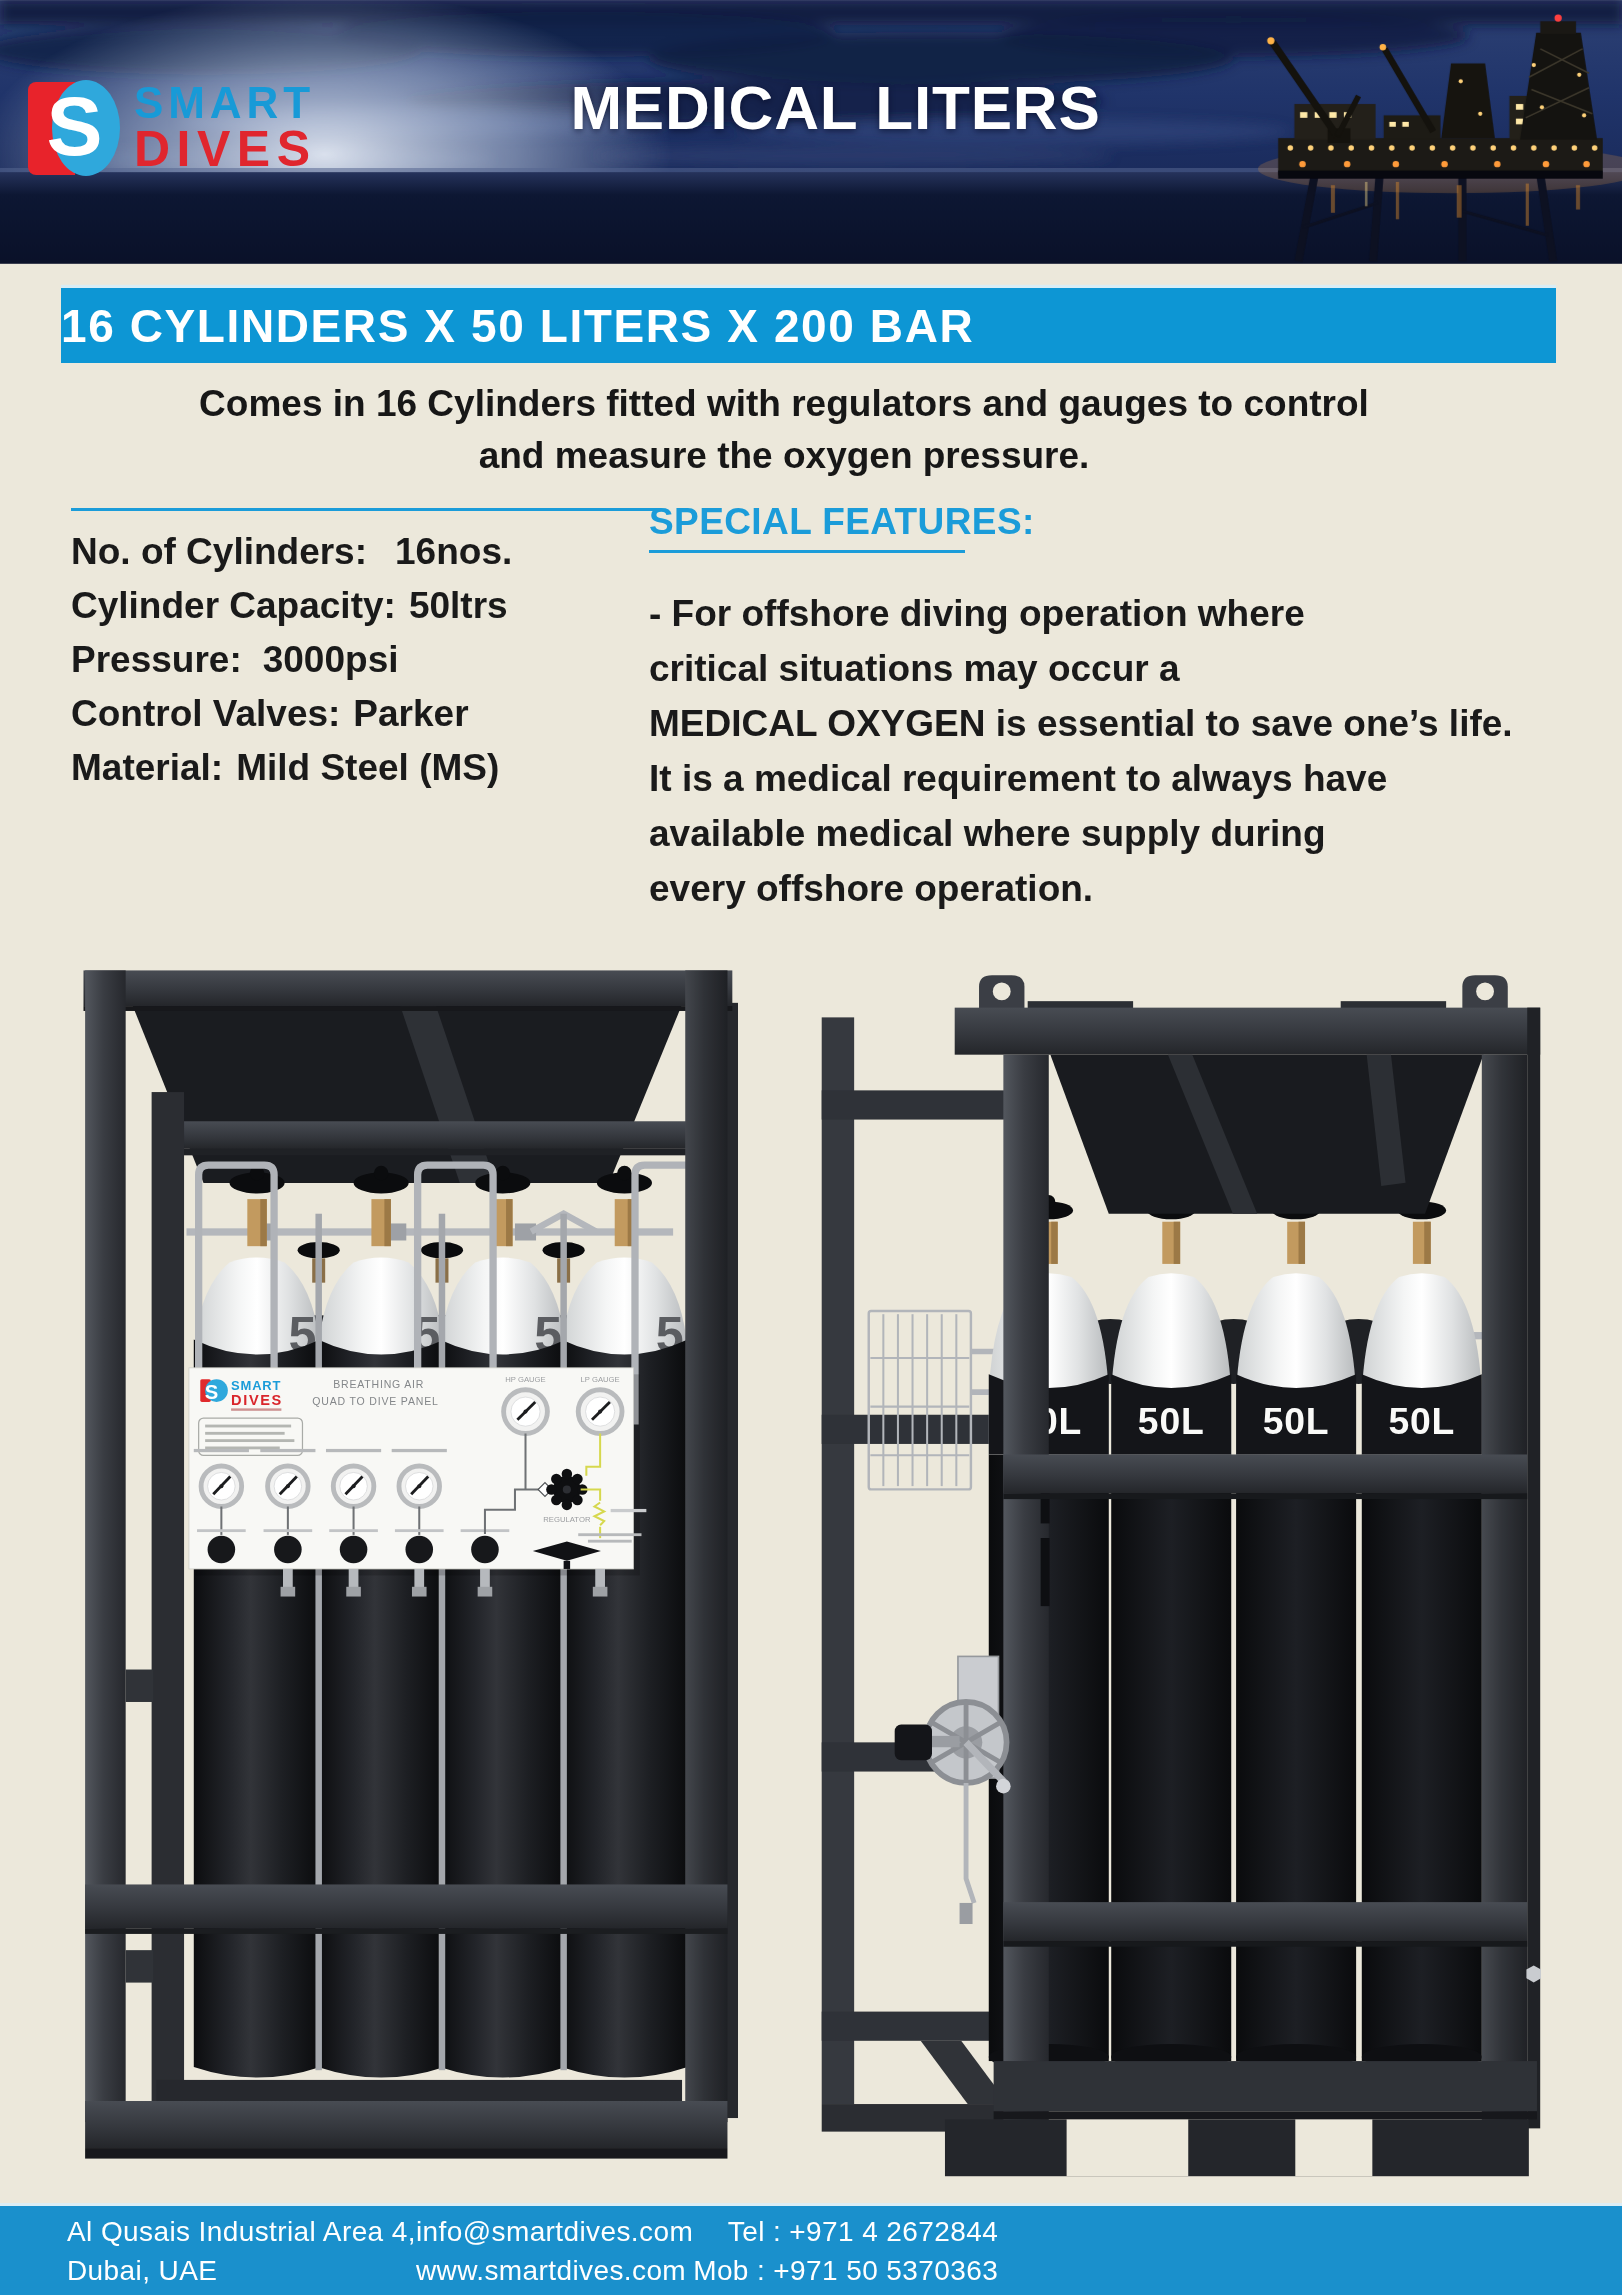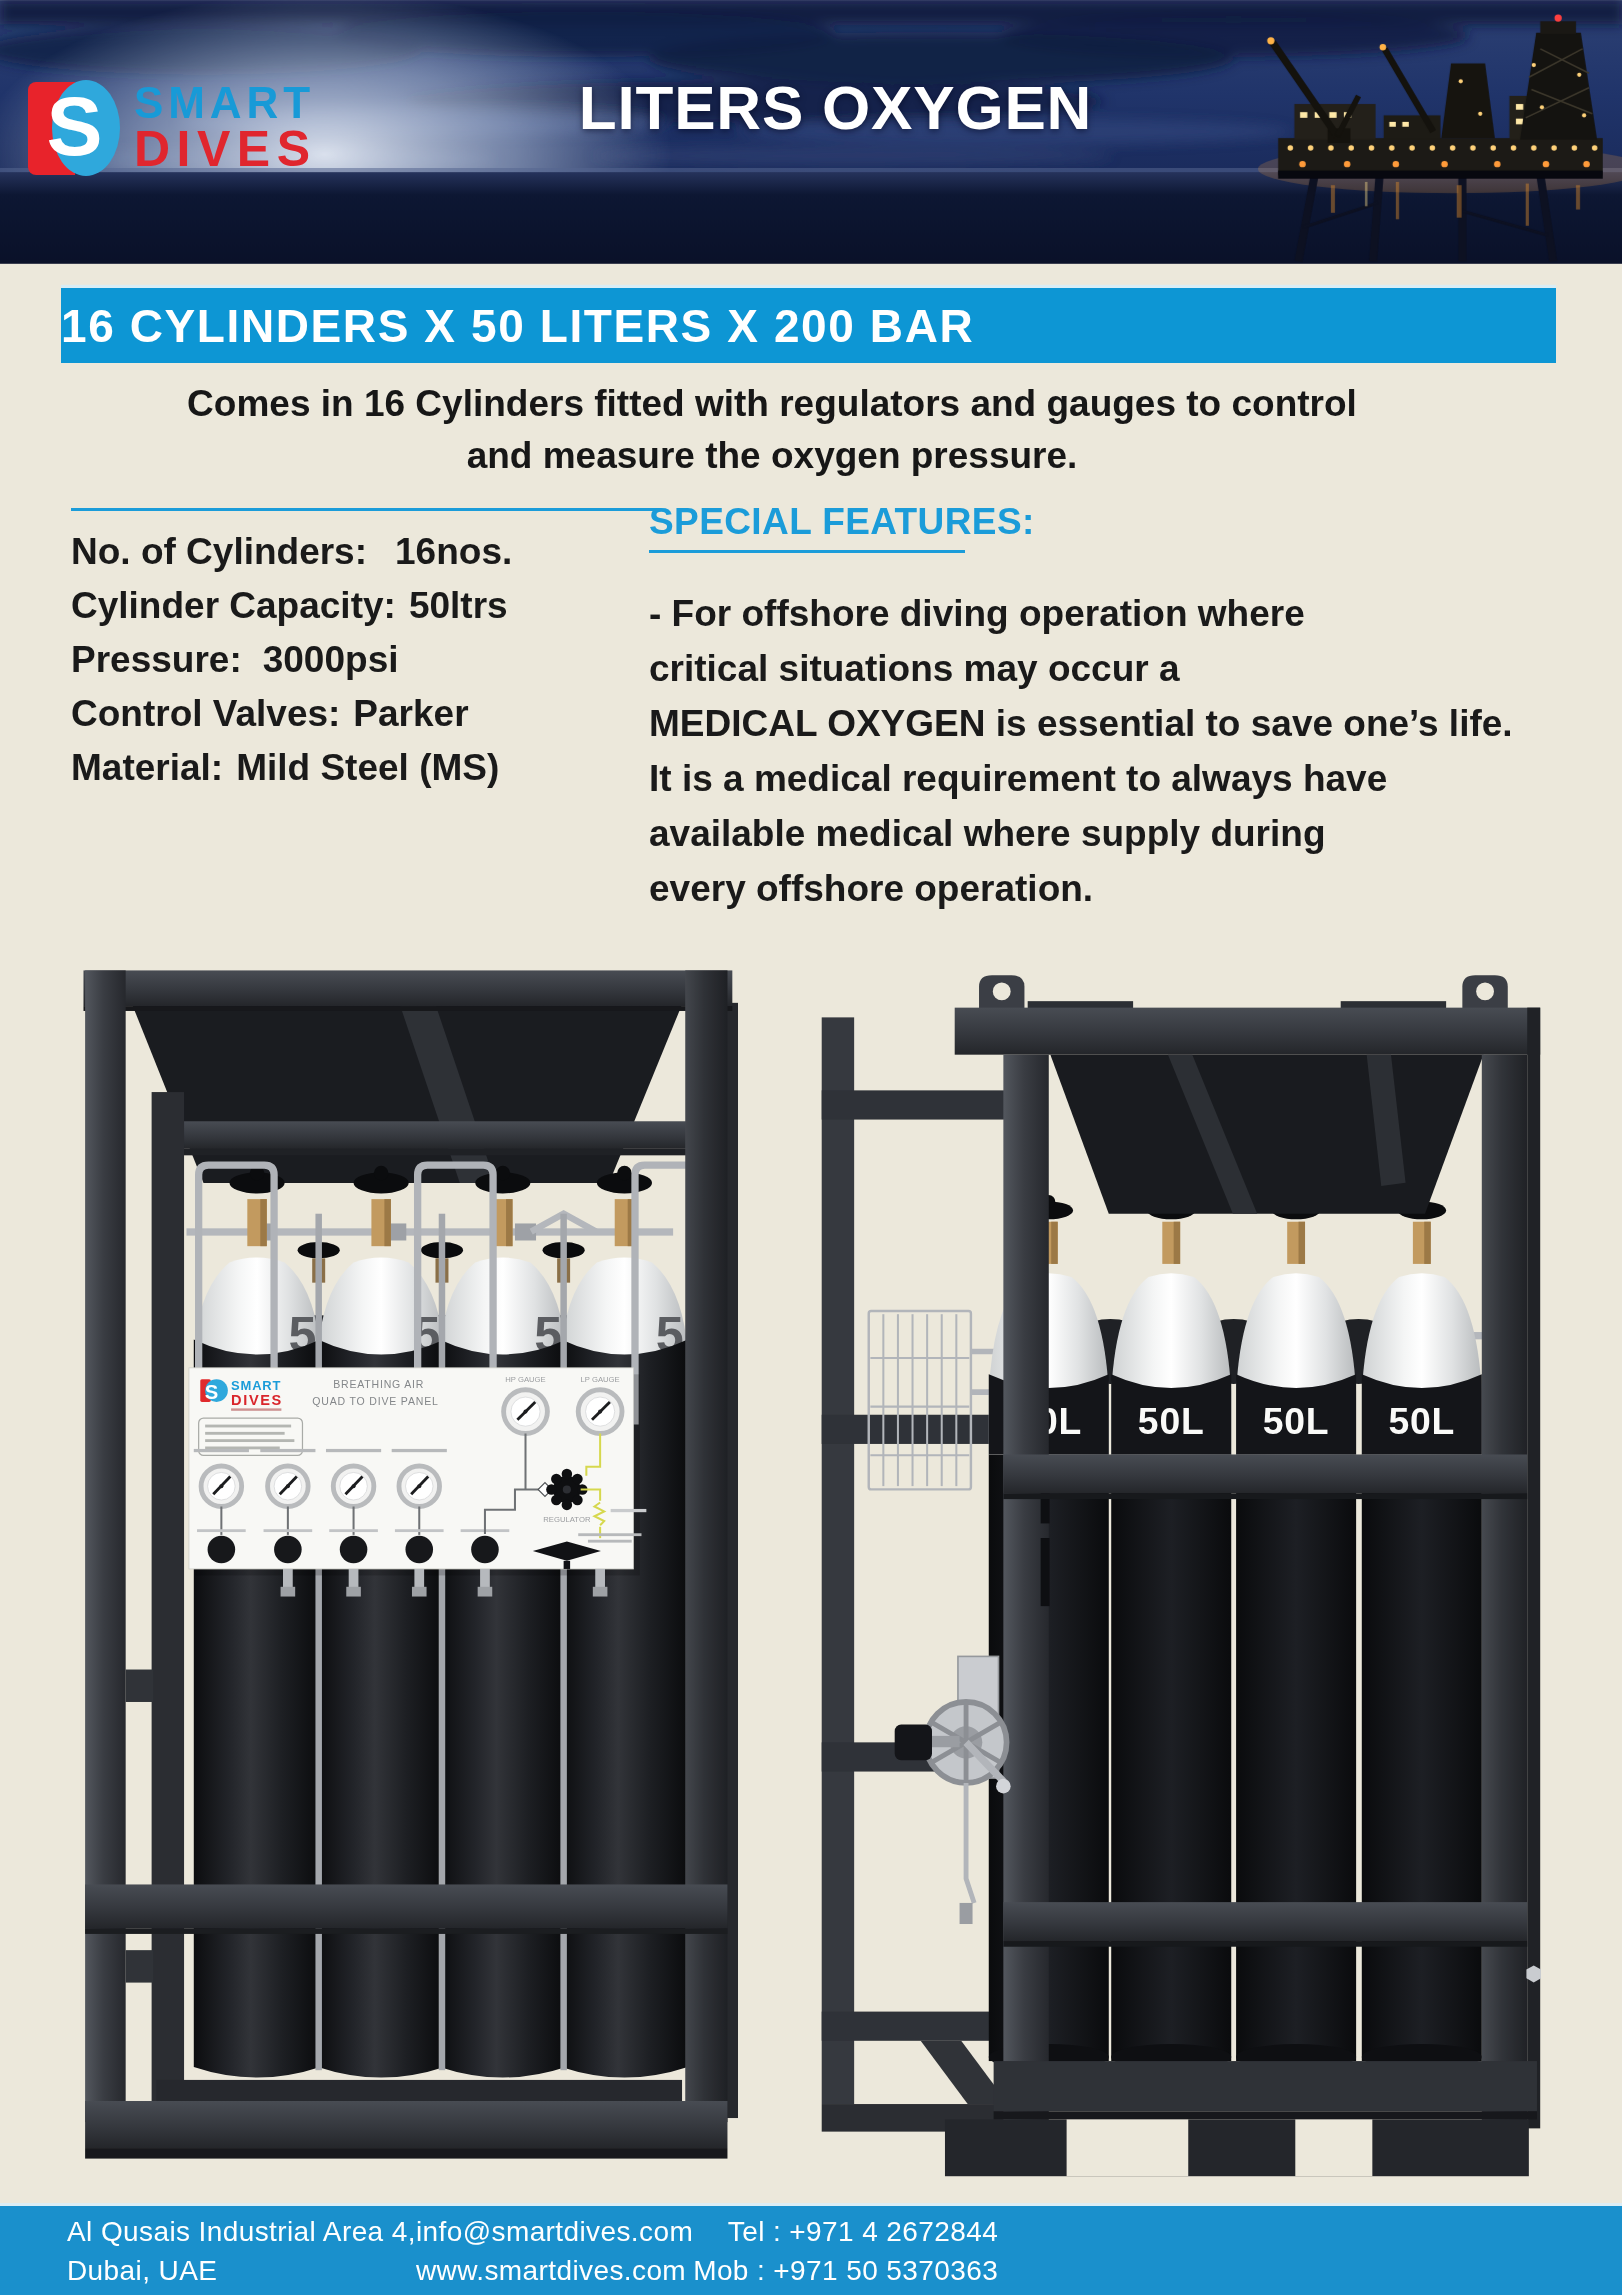--- a/index.html
+++ b/index.html
@@ -30,21 +30,21 @@
     text-shadow:0 2.4px 6.5px rgba(2,6,30,.55);
   }
   
   .banner{
     position:absolute;left:61px;top:288px;width:1495px;height:75px;
     background:#0D96D4;display:flex;align-items:center;justify-content:flex-start;
     box-shadow:0 -3.2px 0 0 #d9edf5;
   }
   .banner span{color:#fff;font-weight:800;font-size:46px;letter-spacing:1.6px;}
   
-  .intro{position:absolute;left:4px;top:378px;width:1536px;text-align:center;
+  .intro{position:absolute;left:16px;top:378px;width:1536px;text-align:center;
     color:#171717;font-weight:700;font-size:37px;line-height:52px;}
   
   .col-heading{font-size:37px;font-weight:700;color:#1B9CD9;letter-spacing:0.4px;}
   .col-underline{height:3.2px;background:#1B9CD9;margin-top:6.5px;}
   .specs{position:absolute;left:71px;top:501px;width:592px;}
   .features{position:absolute;left:649px;top:501px;width:909px;}
   .spec-list{margin-top:14.6px;}
   .spec-line{font-size:37px;line-height:54px;font-weight:700;color:#1a1a1a;white-space:nowrap;}
   .spec-line .val{margin-left:13px;}
   .feature-line{font-size:37px;line-height:55px;font-weight:700;color:#1a1a1a;white-space:nowrap;}
@@ -200,21 +200,21 @@
         <div class="mono-blue"></div>
         <div class="mono-s">S</div>
       </div>
       <div class="brand">
         <div class="brand-smart">SMART</div>
         <div class="brand-dives">DIVES</div>
       </div>
     </div>
 
     <div class="page-title">
-      <div>LITERS OXYGEN</div>
+      <div>MEDICAL LITERS</div>
     </div>
   </div>
 
   <div class="banner">
     <span>16 CYLINDERS X 50 LITERS X 200 BAR</span>
   </div>
 
   <div class="intro">
     <div>Comes in 16 Cylinders fitted with regulators and gauges to control</div>
     <div>and measure the oxygen pressure.</div>

